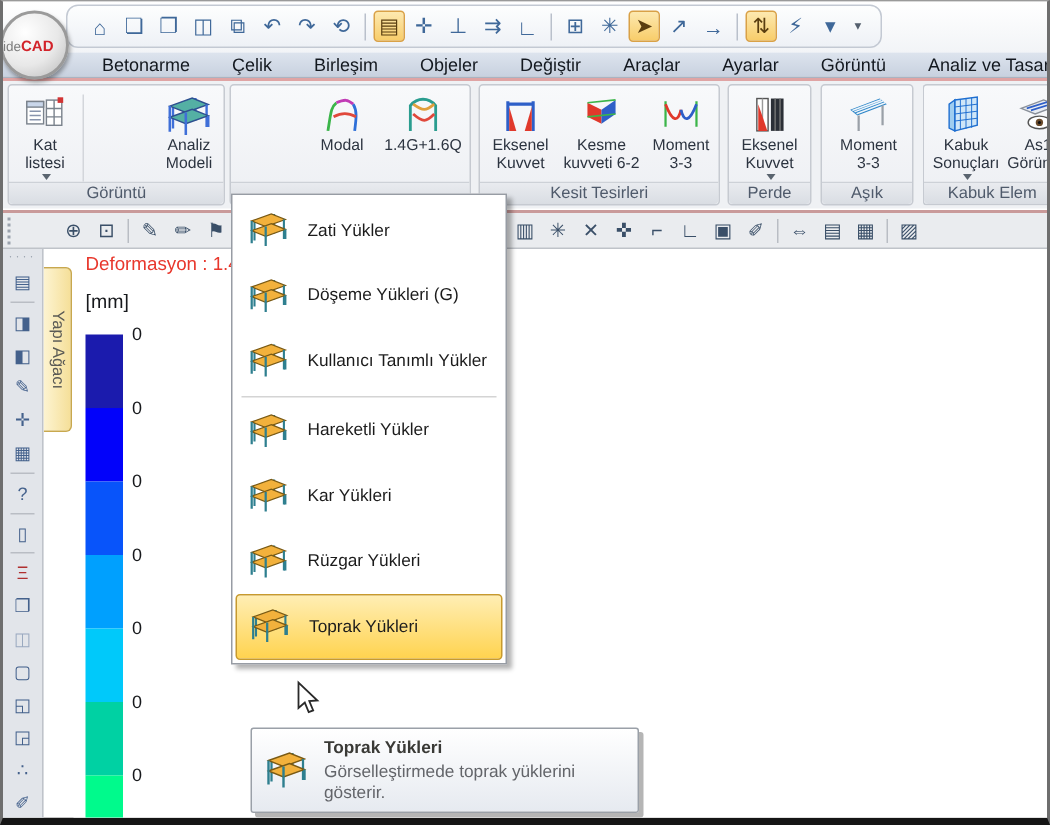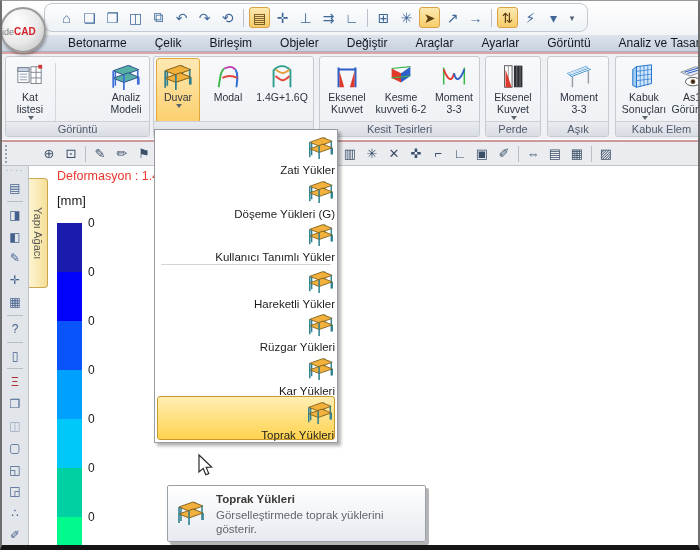--- a/index.html
+++ b/index.html
@@ -64,21 +64,21 @@
   .sidetab span{writing-mode:vertical-rl;font-size:11px;color:#5a5a55;white-space:nowrap;}
   .canvas{position:absolute;left:47px;top:0;right:0;height:100%;background:#fff;}
   .result-label{position:absolute;left:8px;top:3px;font-size:12.5px;color:#e8372c;white-space:nowrap;}
   .unit-label{position:absolute;left:8px;top:27px;font-size:13px;color:#17191c;}
   .legend{position:absolute;left:8px;top:57px;width:25px;}
   .legend .seg{width:25px;height:49px;}
   .legend .tick{position:absolute;left:31px;font-size:12px;color:#17191c;transform:translateY(-52%);}
   
   .dropdown{position:absolute;left:152px;top:128px;width:184px;background:#ffffff;
     border:1px solid #979ca4;box-shadow:3px 3px 3px rgba(0,0,0,.3);z-index:40;padding:2px;}
-  .ditem{height:43.5px;display:flex;align-items:flex-end;padding-left:8px;cursor:default;flex-direction:column;}
+  .ditem{height:43.5px;display:flex;align-items:center;padding-left:8px;cursor:default;}
   .ditem .dlabel{font-size:11.5px;color:#1c1c1c;margin-left:12px;white-space:nowrap;}
   .ditem.highlight{background:linear-gradient(#ffeeb4,#ffd34f);border:1px solid #c79a2e;border-radius:3px;}
   .dsep{height:1px;background:#d4d4d4;margin:1px 4px;}
   
   .tooltip{position:absolute;left:165px;top:484px;width:259px;height:57px;z-index:50;
     background:linear-gradient(#ffffff,#e6eaf0);border:1px solid #9aa0a8;border-radius:2px;
     box-shadow:3px 3px 0 rgba(120,120,120,.55);display:flex;padding:6px 8px;}
   .tooltip .ttxt{margin-left:10px;}
   .tooltip .ttitle{font-size:11.5px;font-weight:bold;color:#3a3a36;margin-top:1px;}
   .tooltip .tdesc{font-size:11.5px;color:#63656a;line-height:1.25;margin-top:3px;width:190px;}
@@ -174,39 +174,20 @@
               </g>
             </svg>
           </span>
         <span class="rlbl">Analiz
 Modeli</span>
       </div>
       <div class="glabel">Görüntü</div>
     </div>
 
     <div class="rgroup" style="left:151px;width:161px">
-      <div class="rbtn active" style="left:2px;width:44px">
-        <span class="ric">
-            <svg width="32" height="32" viewBox="0 0 30 30">
-  <g stroke="#2e7f8f" stroke-width="1.5" fill="none">
-                <path d="M5 11 V25 M19 6 V20"></path>
-              </g>
-  <polygon points="3,11 17,6 27,10 13,15" fill="#f2b13c" stroke="#7a5a14" stroke-width="0.9"></polygon>
-  <g stroke="#2e7f8f" stroke-width="1.5" fill="none">
-                <path d="M26 10 V24"></path>
-              </g>
-  <polygon points="3,18 17,13 27,17 13,22" fill="#f2b13c" stroke="#7a5a14" stroke-width="0.9"></polygon>
-  <g stroke="#2e7f8f" stroke-width="1.6" fill="none">
-                <path d="M3 11 V27 M13 15 V29 M13 22 V29 M27 17 V24"></path>
-              </g>
-            </svg>
-          </span>
-        <span class="rlbl">Duvar</span>
-          <span class="darrow"></span>
-      </div>
       <div class="rbtn" style="left:52px;width:44px">
         <span class="ric">
             <svg width="30" height="30" viewBox="0 0 32 32">
               <g fill="none" stroke-width="2">
                 <path d="M6 28 C8 16 8 11 12 8" stroke="#3bb54a"></path>
                 <path d="M12 8 C18 5.5 20 5.5 24 9" stroke="#c13bb5"></path>
                 <path d="M24 9 C27 14 26 20 25 28" stroke="#2e6fd8"></path>
                 <path d="M10 18 C16 15 20 15 26 18" stroke="#e0483b"></path>
               </g>
             </svg>
@@ -483,37 +464,37 @@
             </g>
   <polygon points="3,11 17,6 27,10 13,15" fill="#f2b13c" stroke="#7a5a14" stroke-width="0.9"></polygon>
   <g stroke="#2e7f8f" stroke-width="1.5" fill="none">
               <path d="M26 10 V24"></path>
             </g>
   <polygon points="3,18 17,13 27,17 13,22" fill="#f2b13c" stroke="#7a5a14" stroke-width="0.9"></polygon>
   <g stroke="#2e7f8f" stroke-width="1.6" fill="none">
               <path d="M3 11 V27 M13 15 V29 M13 22 V29 M27 17 V24"></path>
             </g>
           </svg></span>
+        <span class="dlabel">Kar Yükleri</span>
+      </div>
+      <div class="ditem">
+        <span><svg width="28" height="28" viewBox="0 0 30 30">
+  <g stroke="#2e7f8f" stroke-width="1.5" fill="none">
+              <path d="M5 11 V25 M19 6 V20"></path>
+            </g>
+  <polygon points="3,11 17,6 27,10 13,15" fill="#f2b13c" stroke="#7a5a14" stroke-width="0.9"></polygon>
+  <g stroke="#2e7f8f" stroke-width="1.5" fill="none">
+              <path d="M26 10 V24"></path>
+            </g>
+  <polygon points="3,18 17,13 27,17 13,22" fill="#f2b13c" stroke="#7a5a14" stroke-width="0.9"></polygon>
+  <g stroke="#2e7f8f" stroke-width="1.6" fill="none">
+              <path d="M3 11 V27 M13 15 V29 M13 22 V29 M27 17 V24"></path>
+            </g>
+          </svg></span>
         <span class="dlabel">Rüzgar Yükleri</span>
-      </div>
-      <div class="ditem">
-        <span><svg width="28" height="28" viewBox="0 0 30 30">
-  <g stroke="#2e7f8f" stroke-width="1.5" fill="none">
-              <path d="M5 11 V25 M19 6 V20"></path>
-            </g>
-  <polygon points="3,11 17,6 27,10 13,15" fill="#f2b13c" stroke="#7a5a14" stroke-width="0.9"></polygon>
-  <g stroke="#2e7f8f" stroke-width="1.5" fill="none">
-              <path d="M26 10 V24"></path>
-            </g>
-  <polygon points="3,18 17,13 27,17 13,22" fill="#f2b13c" stroke="#7a5a14" stroke-width="0.9"></polygon>
-  <g stroke="#2e7f8f" stroke-width="1.6" fill="none">
-              <path d="M3 11 V27 M13 15 V29 M13 22 V29 M27 17 V24"></path>
-            </g>
-          </svg></span>
-        <span class="dlabel">Kar Yükleri</span>
       </div>
       <div class="ditem highlight">
         <span><svg width="28" height="28" viewBox="0 0 30 30">
   <g stroke="#2e7f8f" stroke-width="1.5" fill="none">
               <path d="M5 11 V25 M19 6 V20"></path>
             </g>
   <polygon points="3,11 17,6 27,10 13,15" fill="#f2b13c" stroke="#7a5a14" stroke-width="0.9"></polygon>
   <g stroke="#2e7f8f" stroke-width="1.5" fill="none">
               <path d="M26 10 V24"></path>
             </g>

